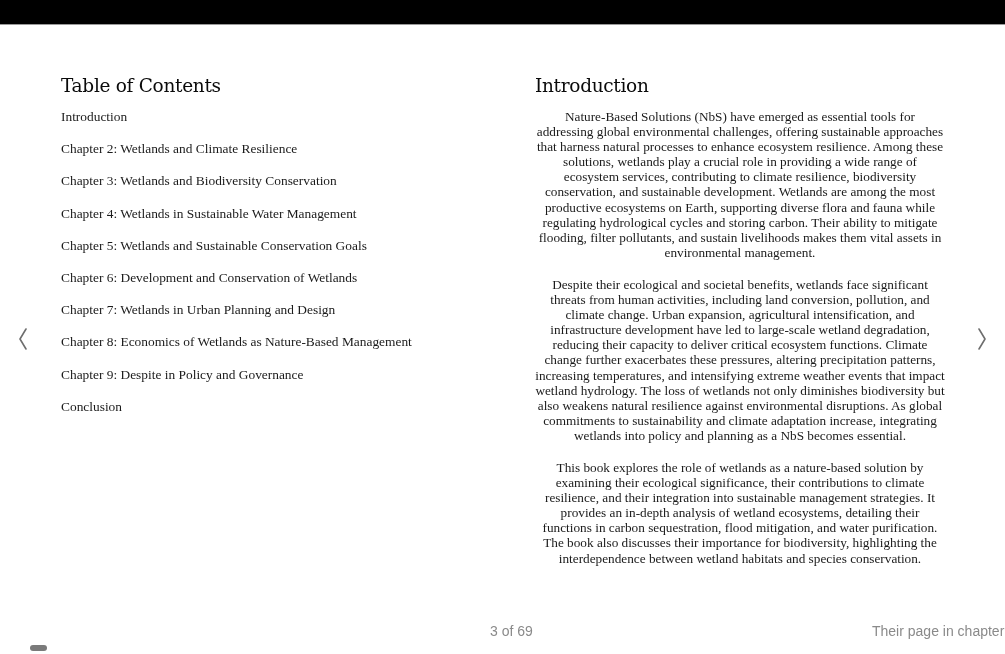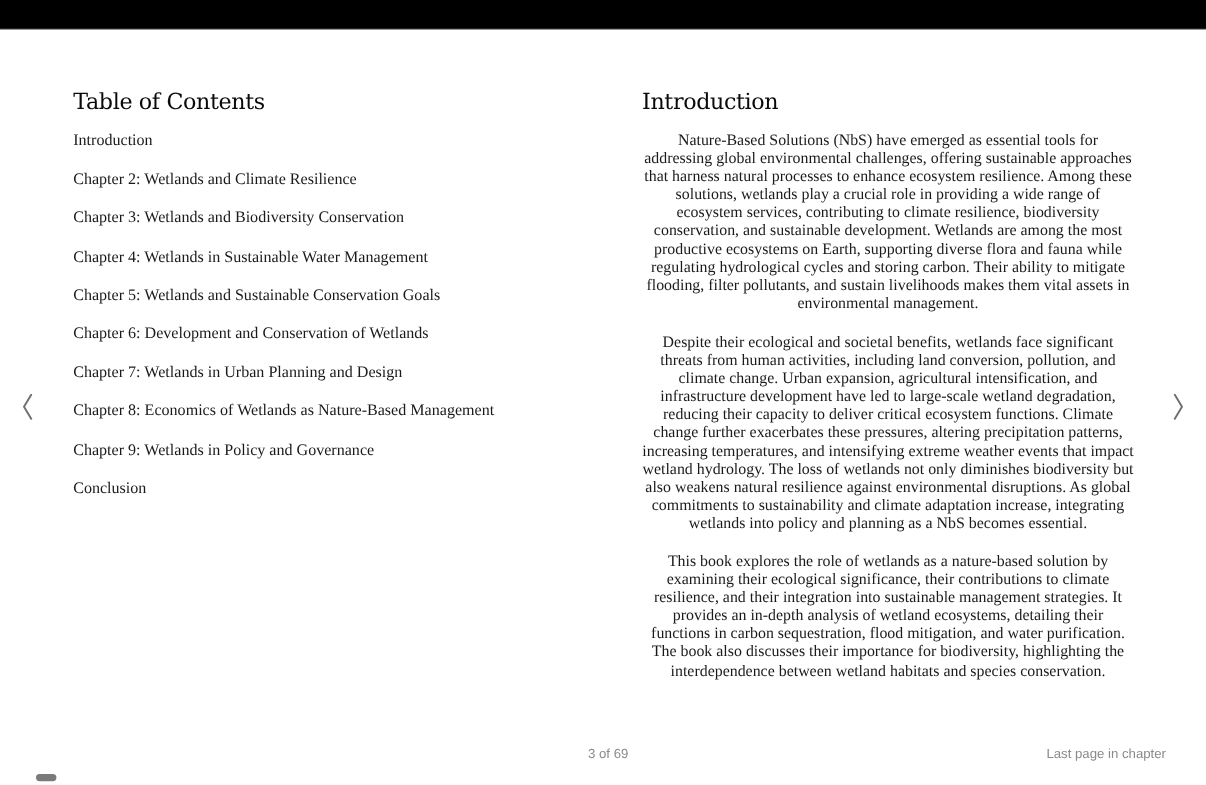--- a/index.html
+++ b/index.html
@@ -77,21 +77,21 @@
       align-items: center;
       justify-content: center;
       cursor: pointer;
     }
     .nav-prev { left: 13px; }
     .nav-next { left: 972px; }
     .footer-text {
       position: absolute;
       top: 623px;
       font-family: "Liberation Sans", sans-serif;
-      font-size: 11px;
+      font-size: 14px;
       color: #8a8a8a;
       white-space: nowrap;
     }
     .page-count { left: 490px; }
     .chapter-status { left: 872px; }
     .home-indicator {
       position: absolute;
       left: 30px;
       top: 645px;
       width: 17px;
@@ -109,21 +109,21 @@
   <h1 class="heading">Table of Contents</h1>
   <ul class="toc-list">
     <li class="toc-item">Introduction</li>
     <li class="toc-item">Chapter 2: Wetlands and Climate Resilience</li>
     <li class="toc-item">Chapter 3: Wetlands and Biodiversity Conservation</li>
     <li class="toc-item">Chapter 4: Wetlands in Sustainable Water Management</li>
     <li class="toc-item">Chapter 5: Wetlands and Sustainable Conservation Goals</li>
     <li class="toc-item">Chapter 6: Development and Conservation of Wetlands</li>
     <li class="toc-item">Chapter 7: Wetlands in Urban Planning and Design</li>
     <li class="toc-item">Chapter 8: Economics of Wetlands as Nature-Based Management</li>
-    <li class="toc-item">Chapter 9: Wetlands in Policy and Governance</li>
+    <li class="toc-item">Chapter 9: Despite in Policy and Governance</li>
     <li class="toc-item">Conclusion</li>
   </ul>
 </div>
 
 <div class="page page-right" lang="en">
   <h1 class="heading">Introduction</h1>
   <p class="para">Nature-Based Solutions (NbS) have emerged as essential tools for addressing global environmental challenges, offering sustainable approaches that harness natural processes to enhance ecosystem resilience. Among these solutions, wetlands play a crucial role in providing a wide range of ecosystem services, contributing to climate resilience, biodiversity conservation, and sustainable development. Wetlands are among the most productive ecosystems on Earth, supporting diverse flora and fauna while regulating hydrological cycles and storing carbon. Their ability to mitigate flooding, filter pollutants, and sustain livelihoods makes them vital assets in environmental management.</p>
   <p class="para">Despite their ecological and societal benefits, wetlands face significant threats from human activities, including land conversion, pollution, and climate change. Urban expansion, agricultural intensification, and infrastructure development have led to large-scale wetland degradation, reducing their capacity to deliver critical ecosystem functions. Climate change further exacerbates these pressures, altering precipitation patterns, increasing temperatures, and intensifying extreme weather events that impact wetland hydrology. The loss of wetlands not only diminishes biodiversity but also weakens natural resilience against environmental disruptions. As global commitments to sustainability and climate adaptation increase, integrating wetlands into policy and planning as a NbS becomes essential.</p>
   <p class="para">This book explores the role of wetlands as a nature-based solution by examining their ecological significance, their contributions to climate resilience, and their integration into sustainable management strategies. It provides an in-depth analysis of wetland ecosystems, detailing their functions in carbon sequestration, flood mitigation, and water purification. The book also discusses their importance for biodiversity, highlighting the interdependence between wetland habitats and species conservation.</p>
 </div>
@@ -134,15 +134,15 @@
   </svg>
 </div>
 
 <div class="nav-arrow nav-next">
   <svg width="10" height="22" viewBox="0 0 10 22">
     <polyline points="2,1 8,11 2,21" fill="none" stroke="#6e6e6e" stroke-width="1.6" stroke-linecap="round" stroke-linejoin="round"></polyline>
   </svg>
 </div>
 
 <div class="footer-text page-count">3 of 69</div>
-<div class="footer-text chapter-status">Last page in chapter</div>
+<div class="footer-text chapter-status">Their page in chapter</div>
 
 <div class="home-indicator"></div>
 
 </body></html>

